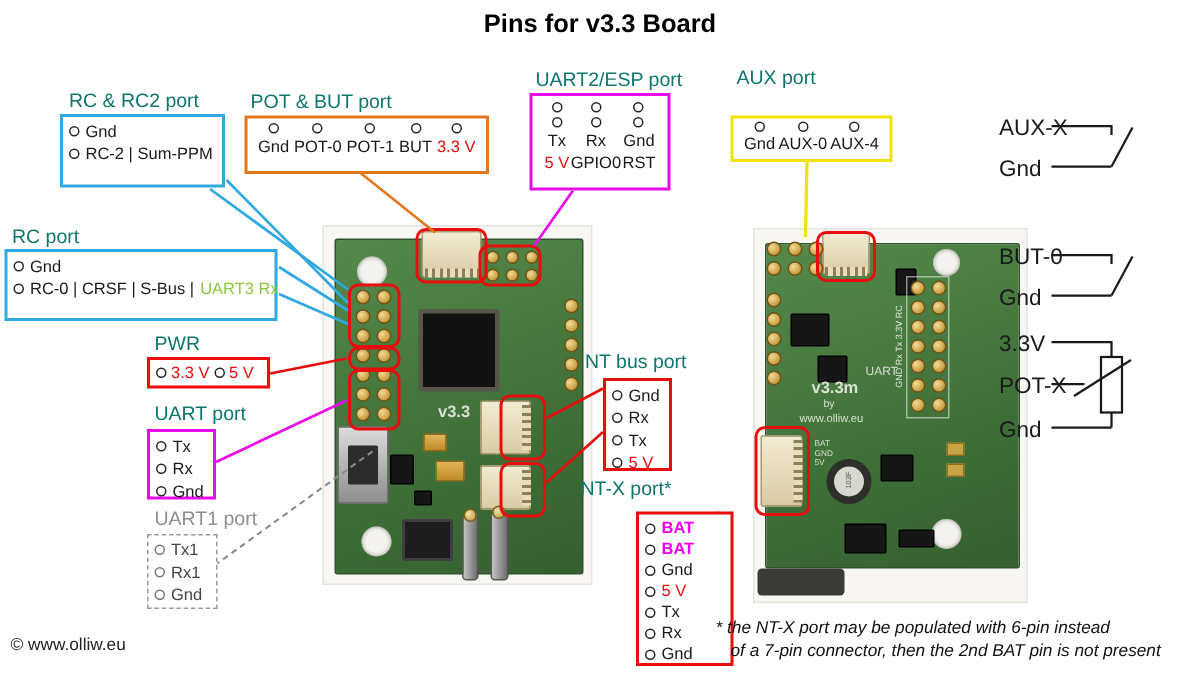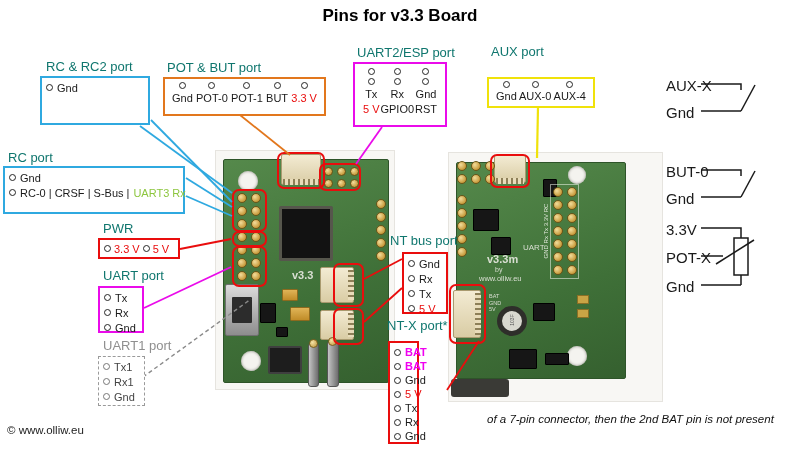--- a/index.html
+++ b/index.html
@@ -118,21 +118,21 @@
   <div class="hl c-red" style="left:117px;top:112px;width:31px;height:44px"></div>
   <div class="hl c-red" style="left:117px;top:157px;width:31px;height:37px"></div>
 
   <div class="btn" style="left:52px;top:195px;width:34px;height:28px"></div>
   <div class="mpin" style="left:92px;top:192px;width:11px;height:44px"></div>
   <div class="pintip" style="left:93px;top:188px"></div>
   <div class="mpin" style="left:111px;top:190px;width:12px;height:46px"></div>
   <div class="pintip" style="left:112px;top:186px"></div>
 </div>
 
-<div class="photo" style="left:448px;top:152px;width:215px;height:250px">
+<div class="photo" style="left:502px;top:152px;width:183px;height:250px">
   <div class="pcb" style="left:7px;top:9px;width:170px;height:217px"></div>
   <div class="hole" style="left:119px;top:13px;width:18px;height:18px"></div>
   <div class="hole" style="left:118px;top:193px;width:20px;height:20px"></div>
 
   <div class="beige" style="left:45px;top:2px;width:32px;height:28px"></div>
   <div class="ridges" style="left:47px;top:25px;width:28px;height:6px"></div>
   <div class="hl c-yellow" style="left:41px;top:1px;width:40px;height:34px"></div>
 
   <div class="pingrid" style="left:8px;top:8px;grid-template-columns:10px 10px 10px">
     <div class="gpin"></div>
@@ -228,20 +228,24 @@
     <path d="M716 264 L754 240"></path>
   </g>
 </svg>
 
 <div class="ptitle" style="left:46px;top:59px">RC &amp; RC2 port</div>
 <div class="pbox c-cyan" style="left:40px;top:76px;width:110px;height:49px">
   <div class="row">
       <span class="pc"></span>
       <span>Gnd</span>
     </div>
+  <div class="row">
+      <span class="pc"></span>
+      <span>RC-2 | Sum-PPM</span>
+    </div>
 </div>
 
 <div class="ptitle" style="left:167px;top:60px">POT &amp; BUT port</div>
 <div class="pbox c-orange cols" style="left:163px;top:77px;width:163px;height:39px;padding:3px 7px">
   <div class="col">
       <span class="pc"></span>
       <span class="lbl">Gnd</span>
     </div>
   <div class="col">
       <span class="pc"></span>
@@ -368,21 +372,21 @@
       <span class="pc"></span>
       <span>Tx</span>
     </div>
   <div class="row">
       <span class="pc"></span>
       <span class="t-red">5 V</span>
     </div>
 </div>
 
 <div class="ptitle" style="left:387px;top:318px">NT-X port*</div>
-<div class="pbox c-red" style="left:388px;top:341px;width:31px;height:103px">
+<div class="pbox c-red" style="left:424px;top:341px;width:65px;height:103px">
   <div class="row tight">
       <span class="pc"></span>
       <span class="t-bat">BAT</span>
     </div>
   <div class="row tight">
       <span class="pc"></span>
       <span class="t-bat">BAT</span>
     </div>
   <div class="row tight">
       <span class="pc"></span>
@@ -409,14 +413,15 @@
 <div class="schlbl" style="left:666px;top:77px">AUX-X</div>
 <div class="schlbl" style="left:666px;top:104px">Gnd</div>
 <div class="schlbl" style="left:666px;top:163px">BUT-0</div>
 <div class="schlbl" style="left:666px;top:190px">Gnd</div>
 <div class="schlbl" style="left:666px;top:221px">3.3V</div>
 <div class="schlbl" style="left:666px;top:249px">POT-X</div>
 <div class="schlbl" style="left:666px;top:278px">Gnd</div>
 
 <div class="copy" style="left:7px;top:424px">© www.olliw.eu</div>
 <div class="note" style="left:477px;top:412px">
+  <div>* the NT-X port may be populated with 6-pin instead</div>
   <div style="padding-left:10px">of a 7-pin connector, then the 2nd BAT pin is not present</div>
 </div>
 
 </body></html>

